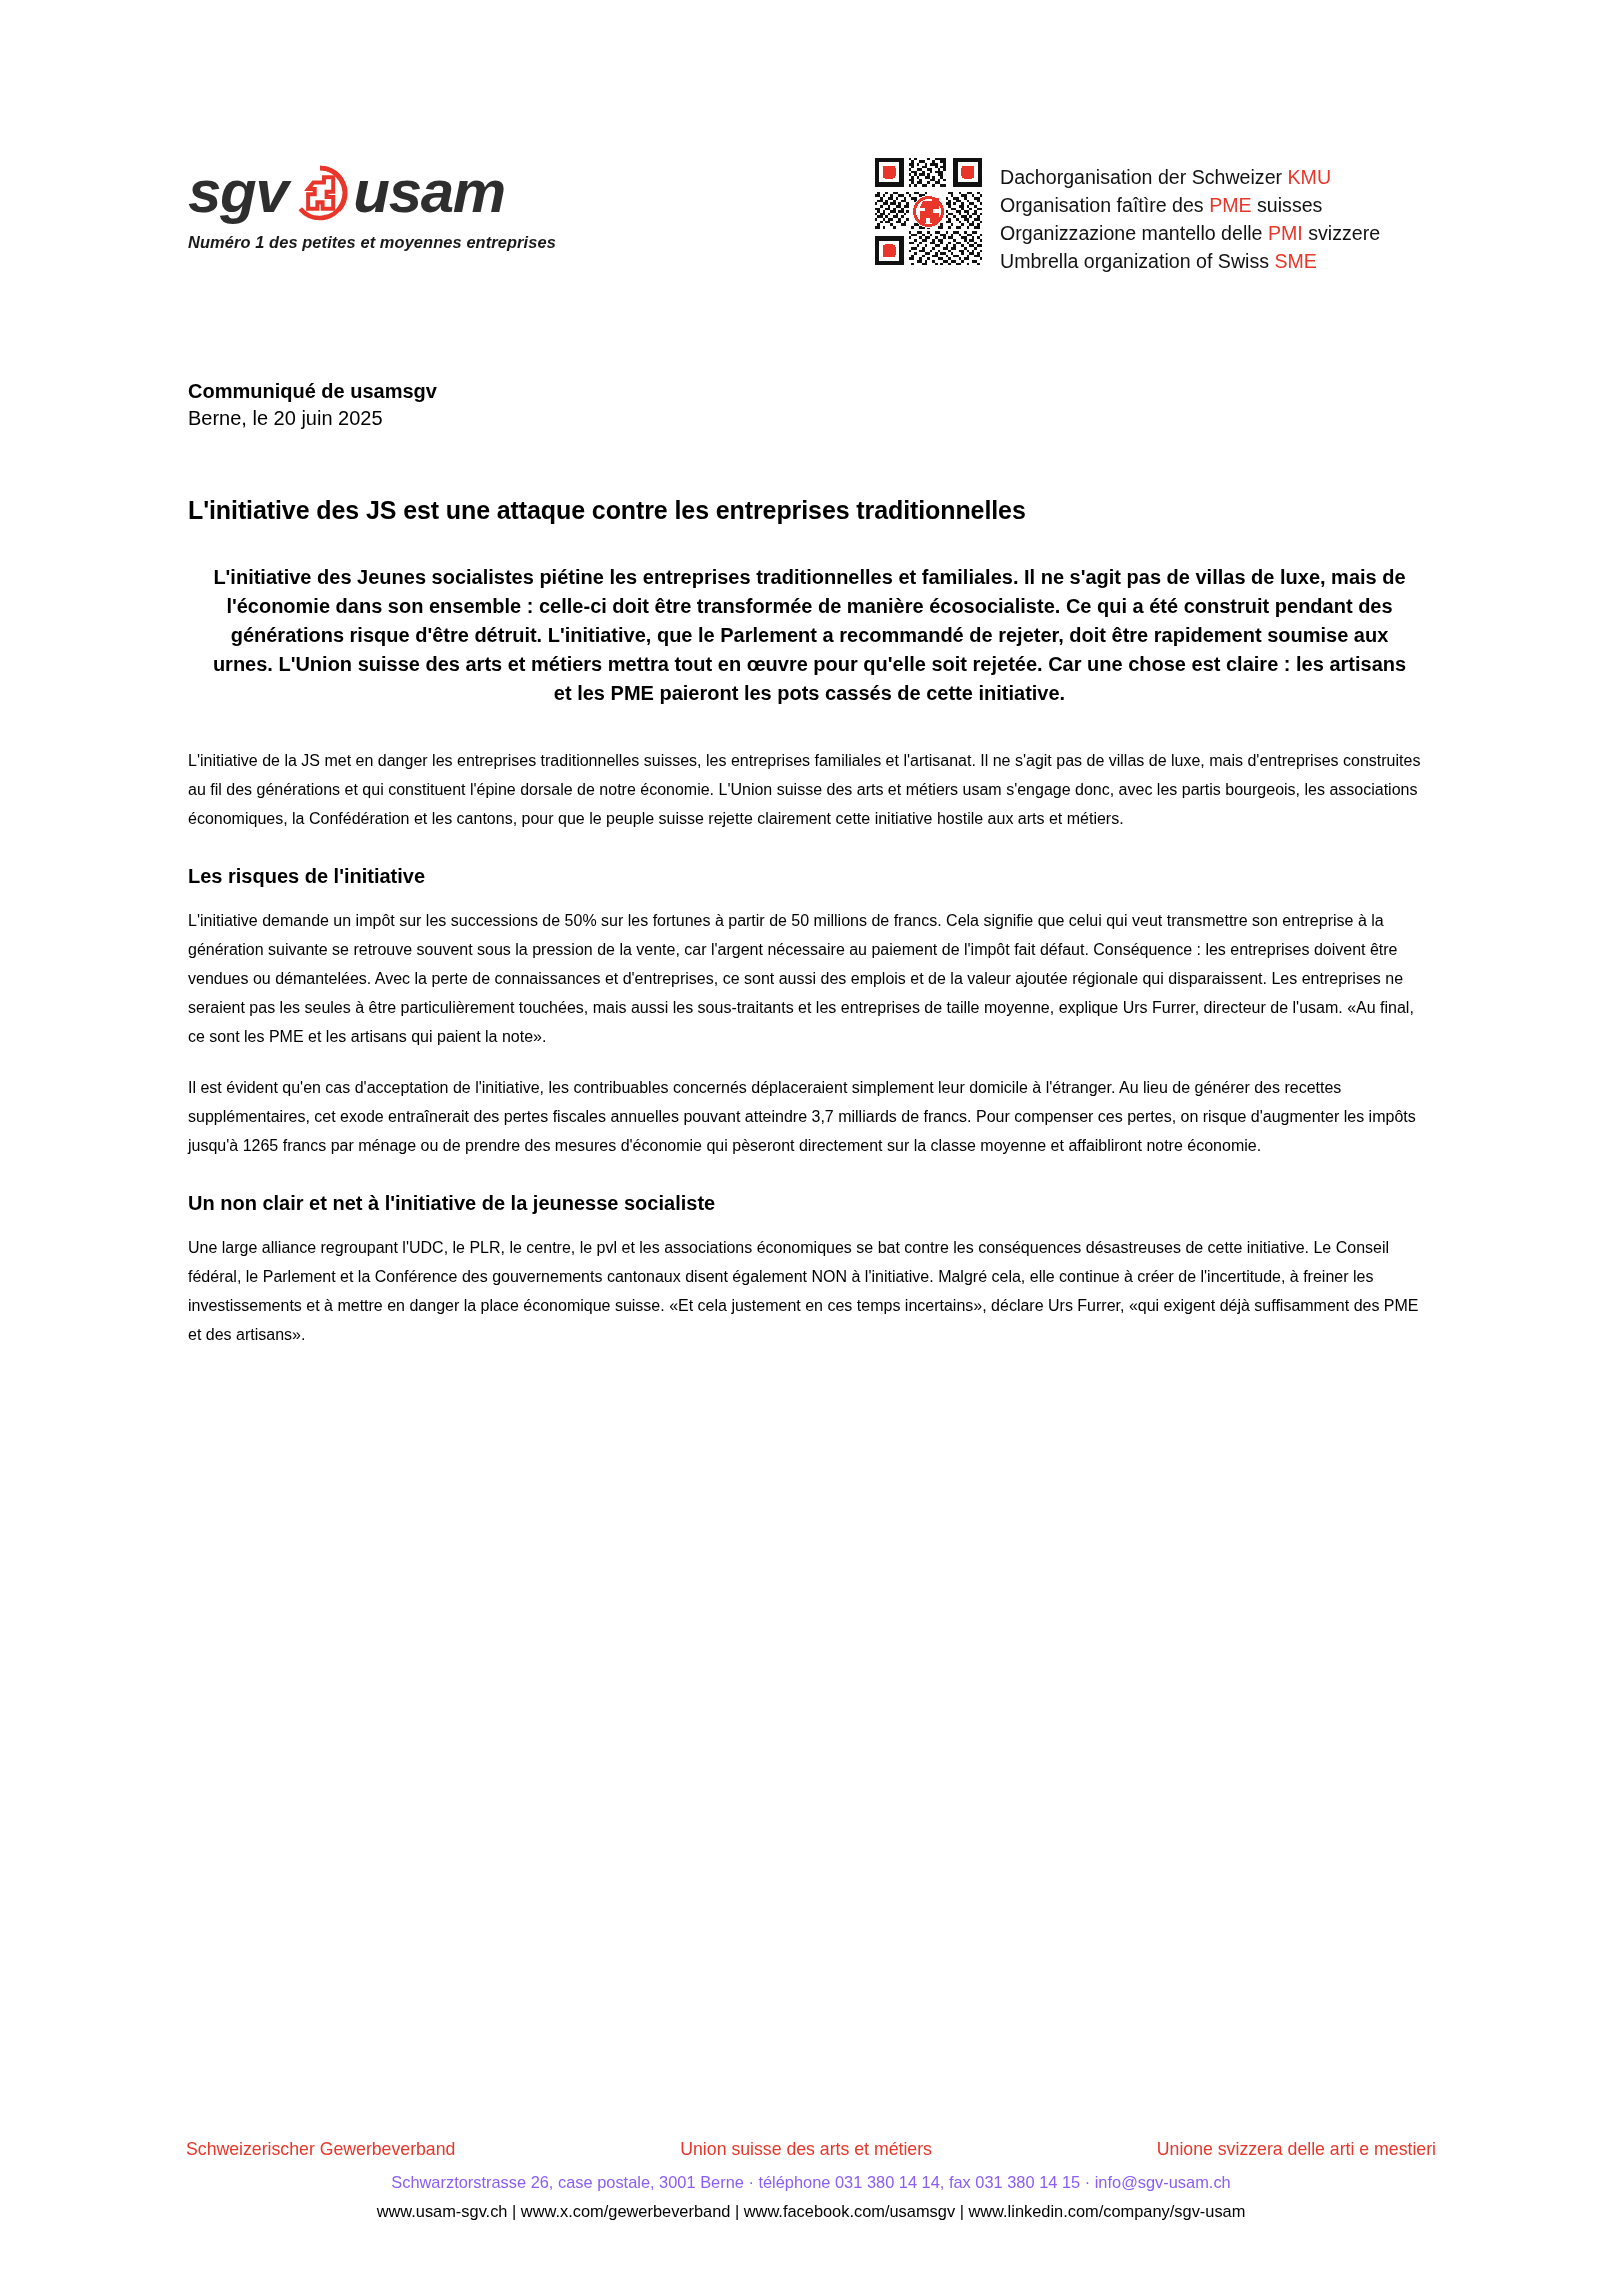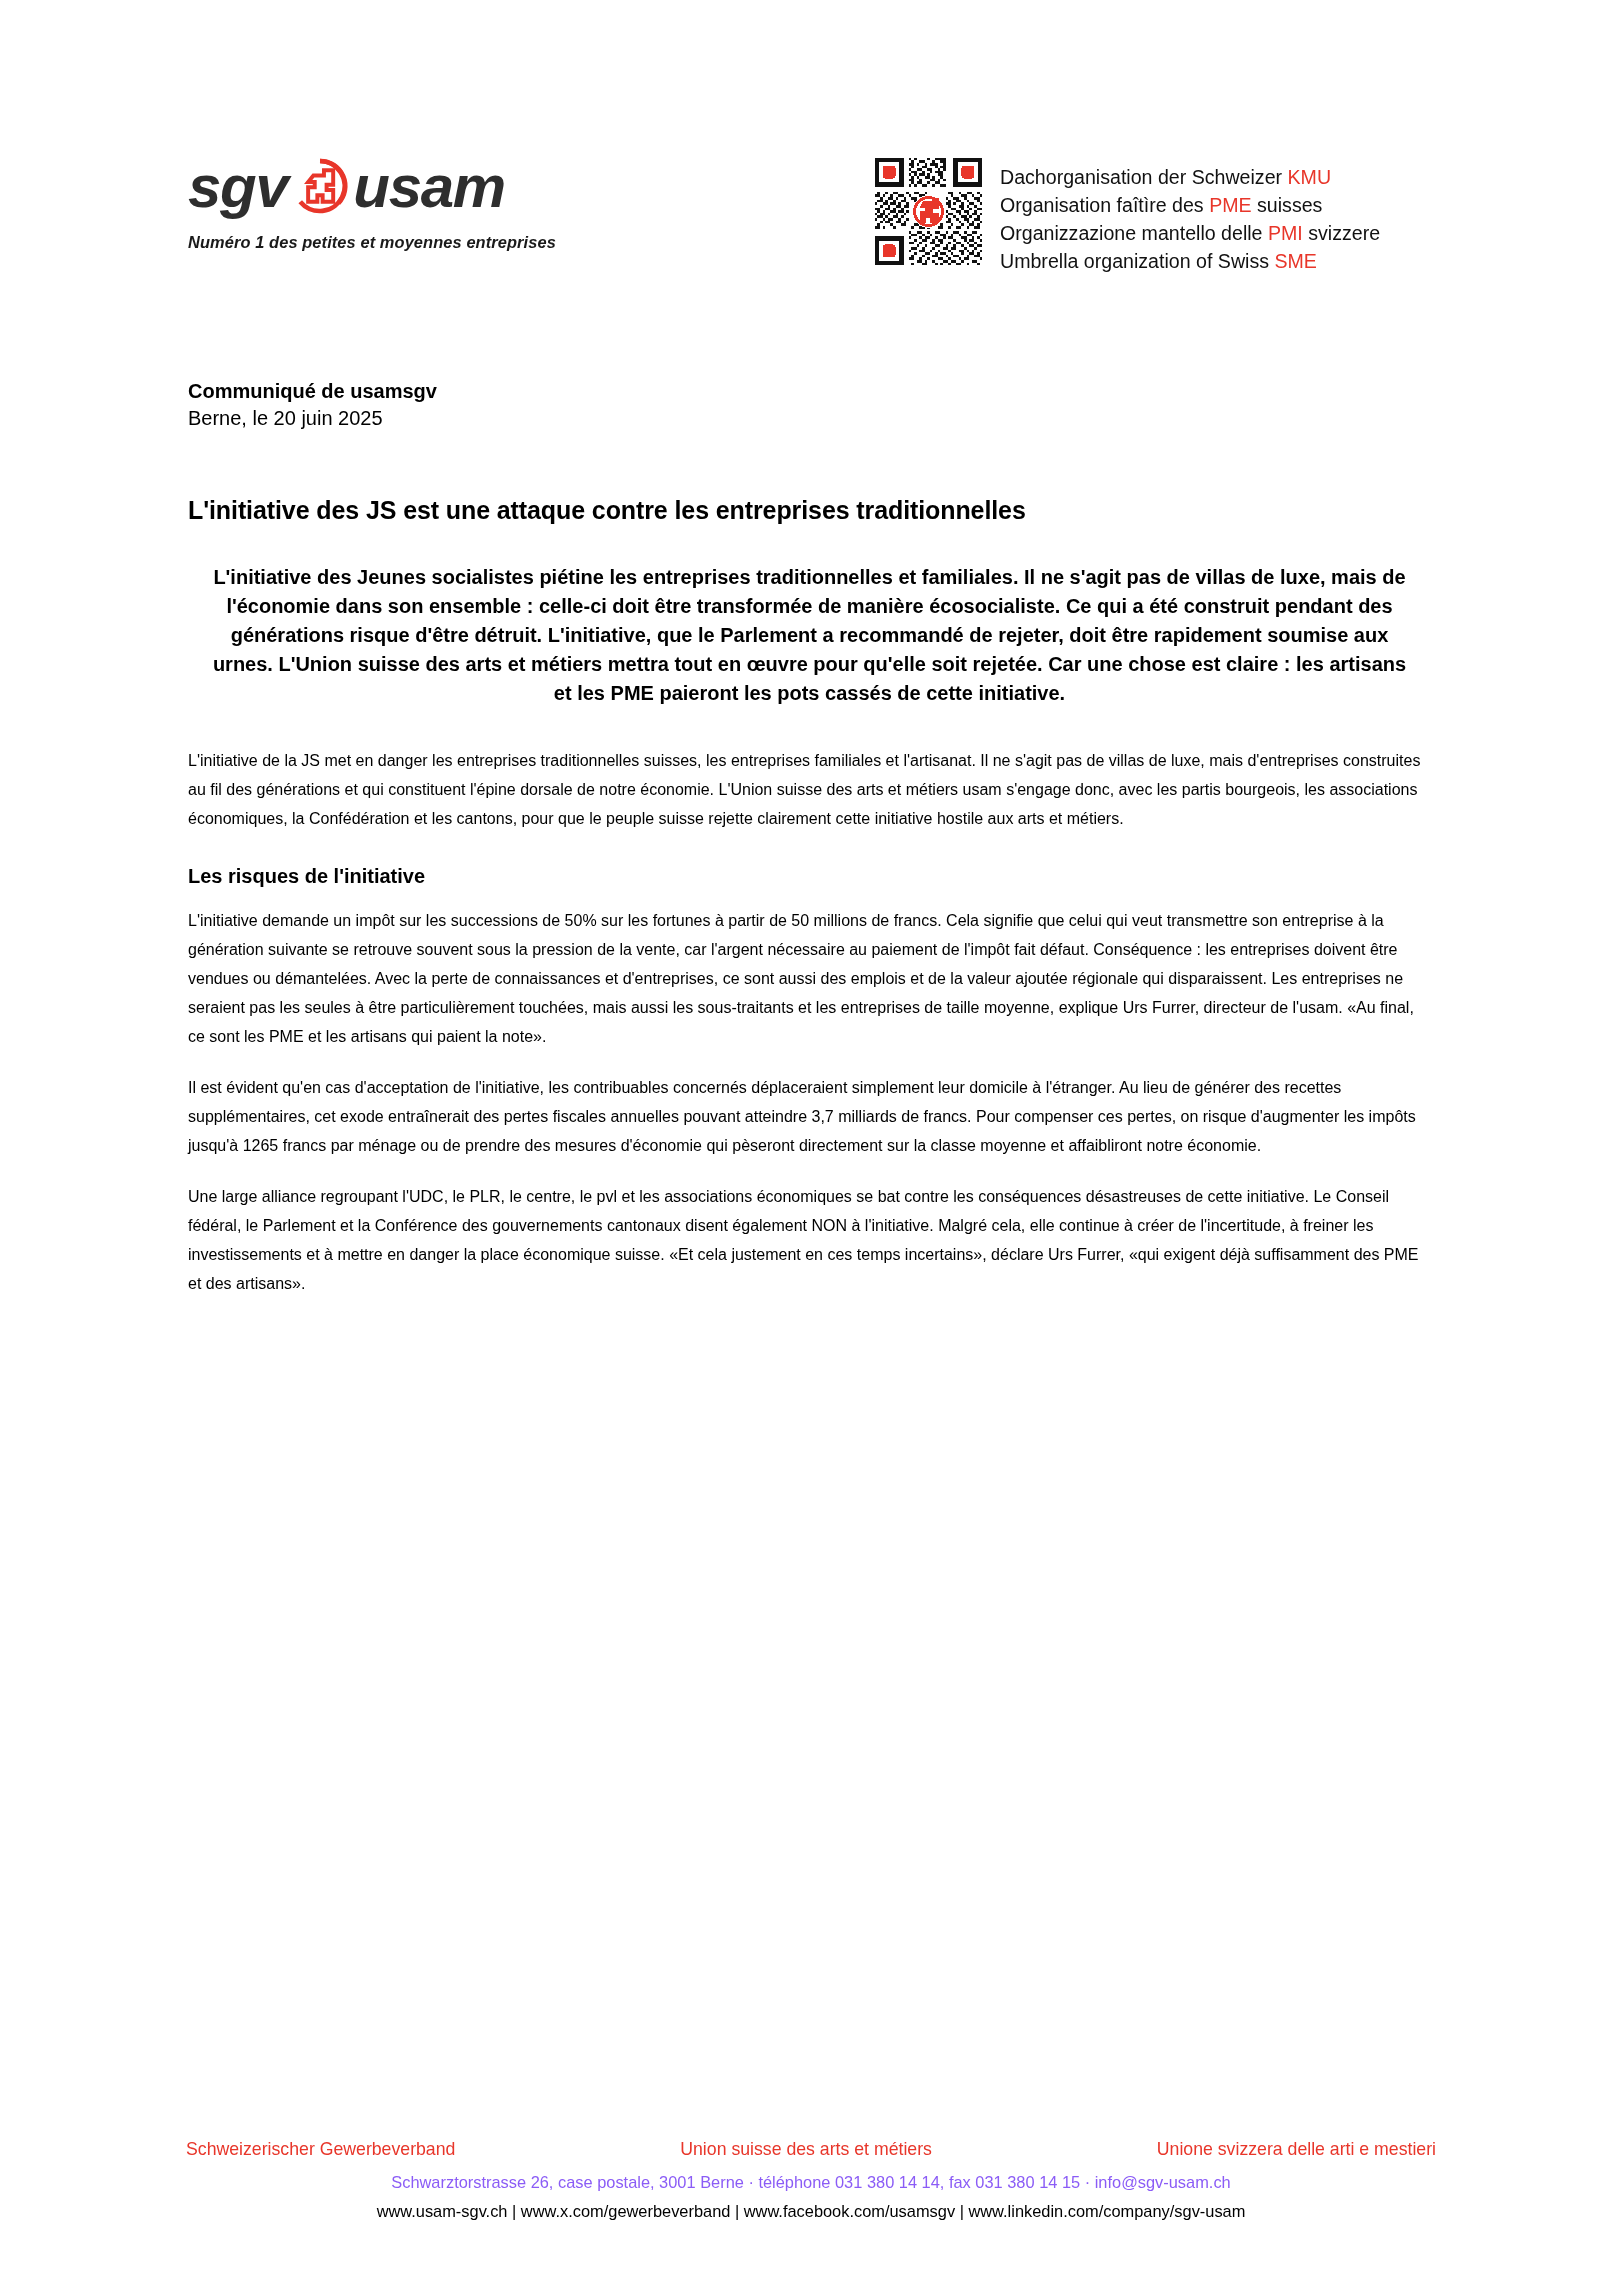--- a/index.html
+++ b/index.html
@@ -28,21 +28,21 @@
     height: 308px;
   }
   .logo-block {
     position: absolute;
     left: 188px;
     top: 157px;
     width: 419px;
   }
   .logo-wordmark {
     display: flex;
-    align-items: flex-start;
+    align-items: flex-end;
     font-style: italic;
     font-weight: bold;
     font-size: 60px;
     letter-spacing: -1.3px;
     color: #2e2e2e;
     line-height: 1;
     height: 65px;
   }
   .logo-sgv { margin-right: 2.6px; }
   .logo-usam { margin-left: 2.6px; }
@@ -518,20 +518,21 @@
     <h1 class="doc-title">L'initiative des JS est une attaque contre les entreprises traditionnelles</h1>
 
     <p class="lead">L'initiative des Jeunes socialistes piétine les entreprises traditionnelles et familiales. Il ne s'agit pas de villas de luxe, mais de l'économie dans son ensemble : celle-ci doit être transformée de manière écosocialiste. Ce qui a été construit pendant des générations risque d'être détruit. L'initiative, que le Parlement a recommandé de rejeter, doit être rapidement soumise aux urnes. L'Union suisse des arts et métiers mettra tout en œuvre pour qu'elle soit rejetée. Car une chose est claire : les artisans et les PME paieront les pots cassés de cette initiative.</p>
 
     <p class="para">L'initiative de la JS met en danger les entreprises traditionnelles suisses, les entreprises familiales et l'artisanat. Il ne s'agit pas de villas de luxe, mais d'entreprises construites au fil des générations et qui constituent l'épine dorsale de notre économie. L'Union suisse des arts et métiers usam s'engage donc, avec les partis bourgeois, les associations économiques, la Confédération et les cantons, pour que le peuple suisse rejette clairement cette initiative hostile aux arts et métiers.</p>
 
     <h2 class="subhead">Les risques de l'initiative</h2>
     <p class="para">L'initiative demande un impôt sur les successions de 50% sur les fortunes à partir de 50 millions de francs. Cela signifie que celui qui veut transmettre son entreprise à la génération suivante se retrouve souvent sous la pression de la vente, car l'argent nécessaire au paiement de l'impôt fait défaut. Conséquence : les entreprises doivent être vendues ou démantelées. Avec la perte de connaissances et d'entreprises, ce sont aussi des emplois et de la valeur ajoutée régionale qui disparaissent. Les entreprises ne seraient pas les seules à être particulièrement touchées, mais aussi les sous-traitants et les entreprises de taille moyenne, explique Urs Furrer, directeur de l'usam. «Au final, ce sont les PME et les artisans qui paient la note».</p>
     <p class="para">Il est évident qu'en cas d'acceptation de l'initiative, les contribuables concernés déplaceraient simplement leur domicile à l'étranger. Au lieu de générer des recettes supplémentaires, cet exode entraînerait des pertes fiscales annuelles pouvant atteindre 3,7 milliards de francs. Pour compenser ces pertes, on risque d'augmenter les impôts jusqu'à 1265 francs par ménage ou de prendre des mesures d'économie qui pèseront directement sur la classe moyenne et affaibliront notre économie.</p>
 
+    <h2 class="subhead">Un non clair et net à l'initiative de la jeunesse socialiste</h2>
     <p class="para">Une large alliance regroupant l'UDC, le PLR, le centre, le pvl et les associations économiques se bat contre les conséquences désastreuses de cette initiative. Le Conseil fédéral, le Parlement et la Conférence des gouvernements cantonaux disent également NON à l'initiative. Malgré cela, elle continue à créer de l'incertitude, à freiner les investissements et à mettre en danger la place économique suisse. «Et cela justement en ces temps incertains», déclare Urs Furrer, «qui exigent déjà suffisamment des PME et des artisans».</p>
   </div>
 
   <div class="footer">
     <div class="footer-row-names">
       <span>Schweizerischer Gewerbeverband</span>
       <span>Union suisse des arts et métiers</span>
       <span>Unione svizzera delle arti e mestieri</span>
     </div>
     <div class="footer-addr">Schwarztorstrasse 26, case postale, 3001 Berne  ·   téléphone 031 380 14 14, fax 031 380 14 15  ·   info@sgv-usam.ch</div>

